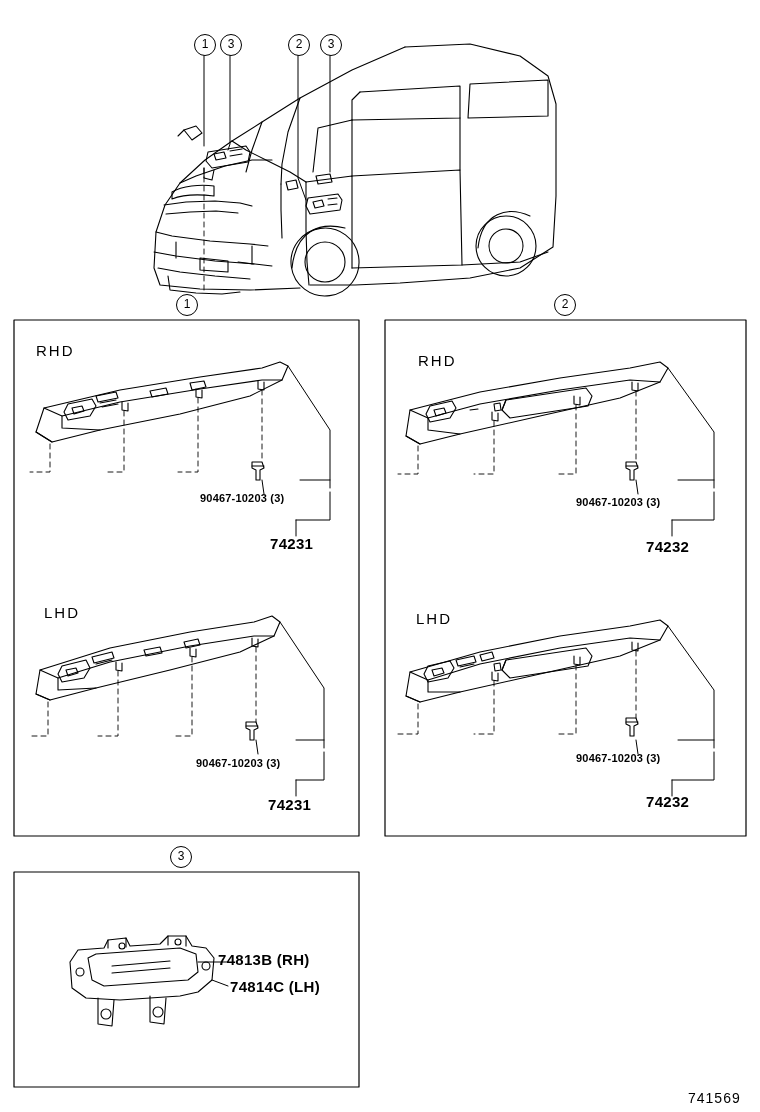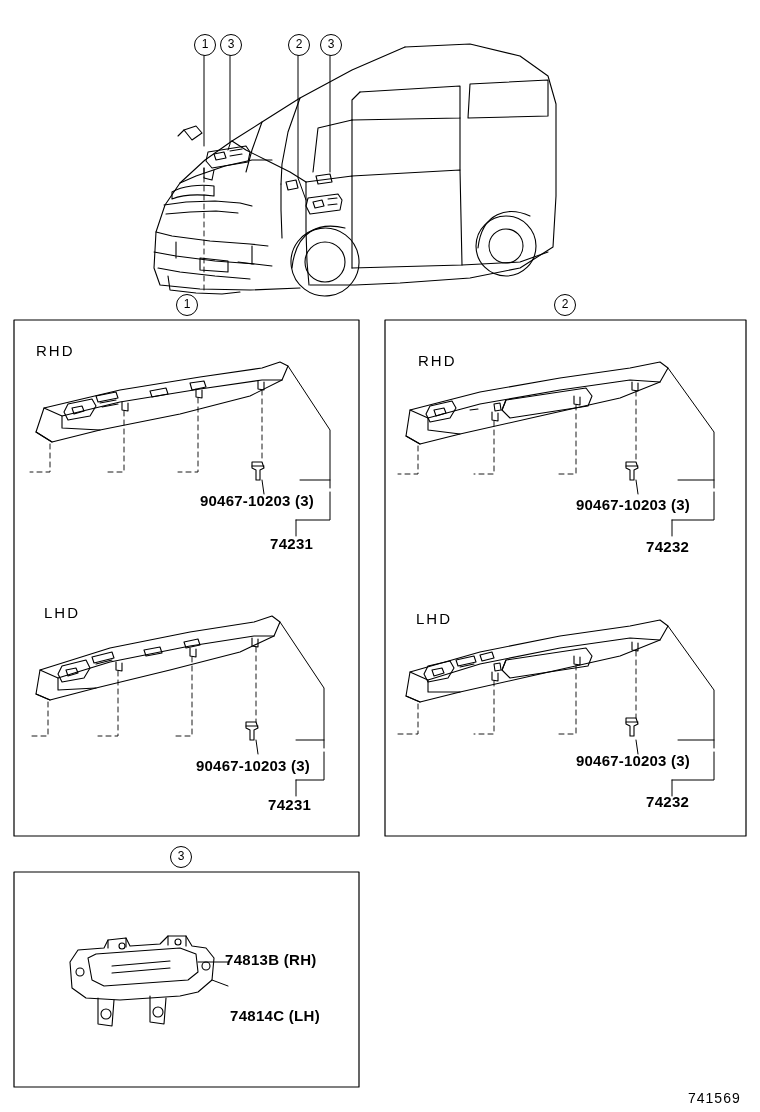--- a/index.html
+++ b/index.html
@@ -30,21 +30,21 @@
     position: absolute;
     font-family: "Liberation Sans", sans-serif;
     white-space: nowrap;
   }
   .partno {
     font-size: 15px;
     font-weight: bold;
     letter-spacing: 0.3px;
   }
   .partno-sm {
-    font-size: 15px;
+    font-size: 11px;
     font-weight: bold;
     letter-spacing: 0.2px;
   }
   .hand {
     font-size: 15px;
     letter-spacing: 2px;
   }
   .footer {
     font-size: 14px;
     letter-spacing: 1px;
@@ -349,18 +349,18 @@
   <div class="lbl partno" style="left:268px; top:796px;">74231</div>
 
   <div class="lbl hand" style="left:418px; top:352px;">RHD</div>
   <div class="lbl partno-sm" style="left:576px; top:496px;">90467-10203 (3)</div>
   <div class="lbl partno" style="left:646px; top:538px;">74232</div>
 
   <div class="lbl hand" style="left:416px; top:610px;">LHD</div>
   <div class="lbl partno-sm" style="left:576px; top:752px;">90467-10203 (3)</div>
   <div class="lbl partno" style="left:646px; top:793px;">74232</div>
 
-  <div class="lbl partno" style="left:225px; top:951px;">74813B (RH)</div>
-  <div class="lbl partno" style="left:230px; top:978px;margin-top:29px;">74814C (LH)</div>
+  <div class="lbl partno" style="left:218px; top:951px;">74813B (RH)</div>
+  <div class="lbl partno" style="left:230px; top:978px;">74814C (LH)</div>
 
   <div class="lbl footer" style="left:688px; top:1090px;text-align:center;">741569</div>
 
 </div>
 
 </body></html>

